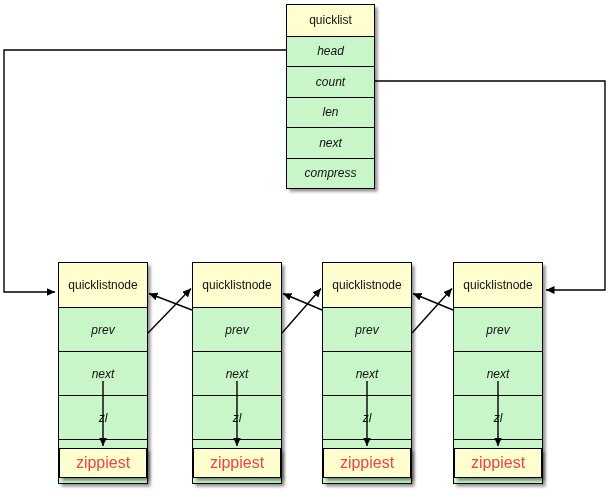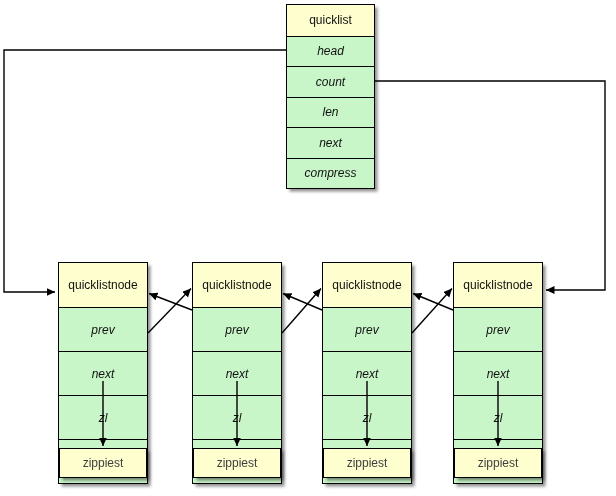--- a/index.html
+++ b/index.html
@@ -15,21 +15,21 @@
   }
   .row{
     box-sizing:border-box;height:44px;display:flex;align-items:center;justify-content:center;
     font-size:12px;color:#111;background:var(--field-fill,#C9F6C9);
   }
   .row + .row{border-top:1.5px solid var(--border,#000);font-style:italic;}
   .row.hdr{background:var(--header-fill,#FFFECE);}
   .ql .row{height:30.5px;}
   .lbl{
     box-sizing:border-box;height:100%;width:100%;display:flex;align-items:center;justify-content:center;
-    font-size:12px;color:#404040;background:var(--header-fill,#FFFECE);
+    font-size:16px;color:#ef4444;background:var(--header-fill,#FFFECE);
   }
   .zip{height:30px;}
   .dots{letter-spacing:2px;font-weight:bold;}
   svg.overlay{position:absolute;left:0;top:0;z-index:5;pointer-events:none;}
   svg.overlay path{stroke:var(--arrow,#000);stroke-width:1.4;fill:none;}
 </style>
 </head>
 <body>
 
 <div class="canvas">

